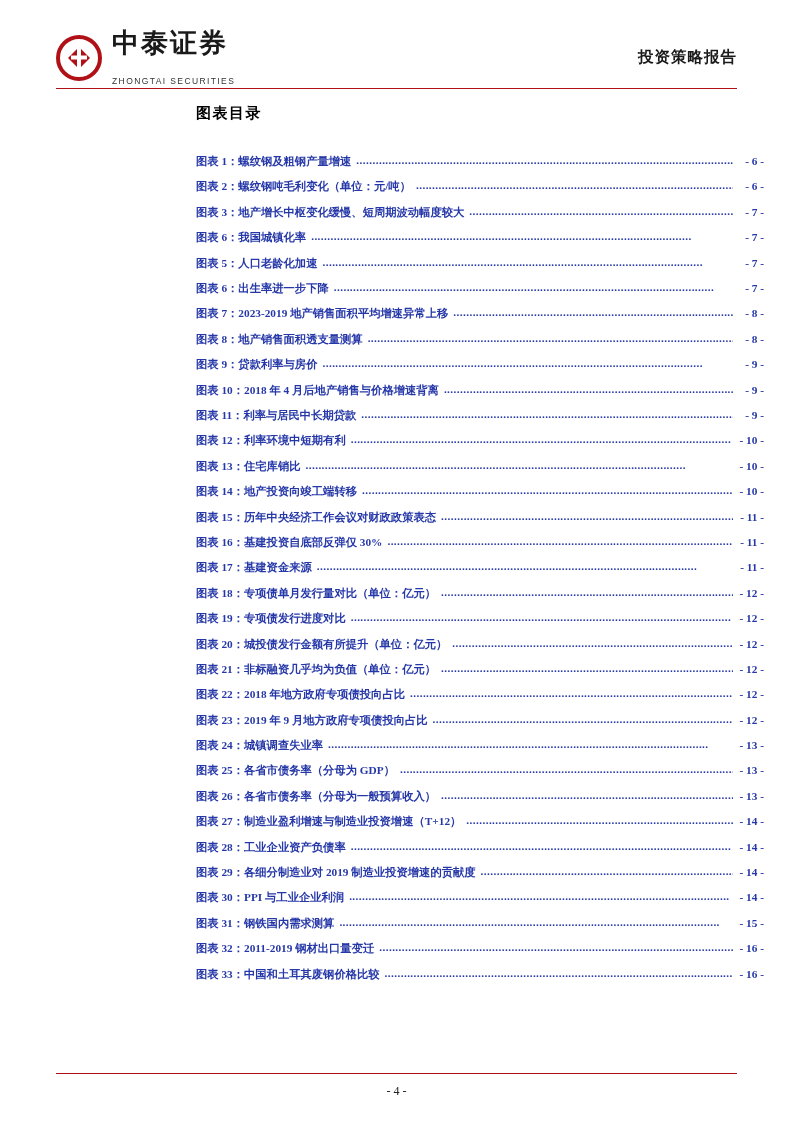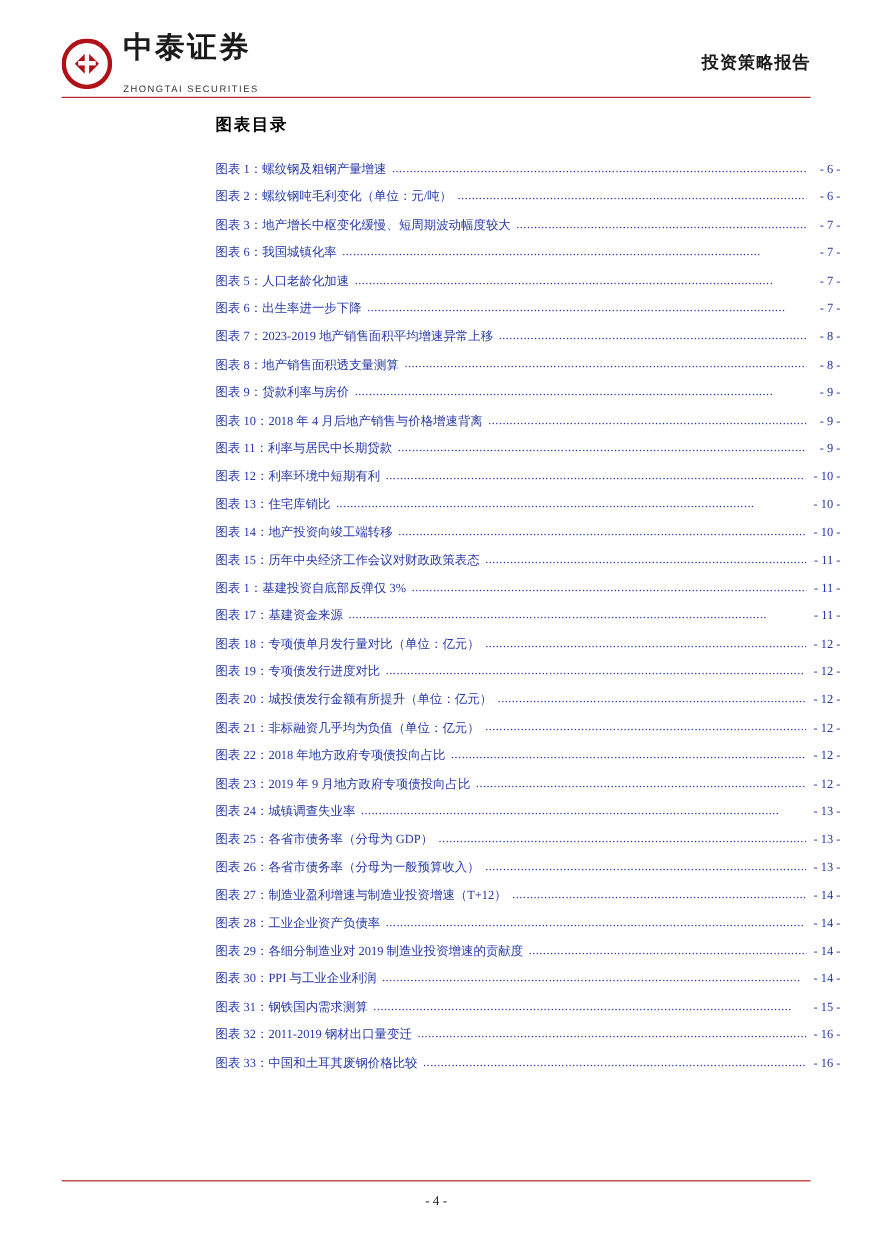--- a/index.html
+++ b/index.html
@@ -97,23 +97,23 @@
 
   
   .toc {
     position: absolute;
     top: 142px;
     left: 196px;
     width: 568px;
   }
   .toc-row {
     display: flex;
-    align-items: center;
+    align-items: flex-end;
     font-size: 11.3px;
-    font-weight: normal;
+    font-weight: bold;
     color: #2638a8;
     line-height: 1;
     height: 25.4px;
     white-space: nowrap;
   }
   .toc-label {
     flex: none;
     padding-right: 3px;
   }
   .toc-dots {
@@ -264,21 +264,21 @@
       <span class="toc-label">图表 14：地产投资向竣工端转移</span>
       <span class="toc-dots">......................................................................................................................</span>
       <span class="toc-page">- 10 -</span>
     </div>
     <div class="toc-row">
       <span class="toc-label">图表 15：历年中央经济工作会议对财政政策表态</span>
       <span class="toc-dots">......................................................................................................................</span>
       <span class="toc-page">- 11 -</span>
     </div>
     <div class="toc-row">
-      <span class="toc-label">图表 1：基建投资自底部反弹仅 3%</span>
+      <span class="toc-label">图表 16：基建投资自底部反弹仅 30%</span>
       <span class="toc-dots">......................................................................................................................</span>
       <span class="toc-page">- 11 -</span>
     </div>
     <div class="toc-row">
       <span class="toc-label">图表 17：基建资金来源</span>
       <span class="toc-dots">......................................................................................................................</span>
       <span class="toc-page">- 11 -</span>
     </div>
     <div class="toc-row">
       <span class="toc-label">图表 18：专项债单月发行量对比（单位：亿元）</span>

